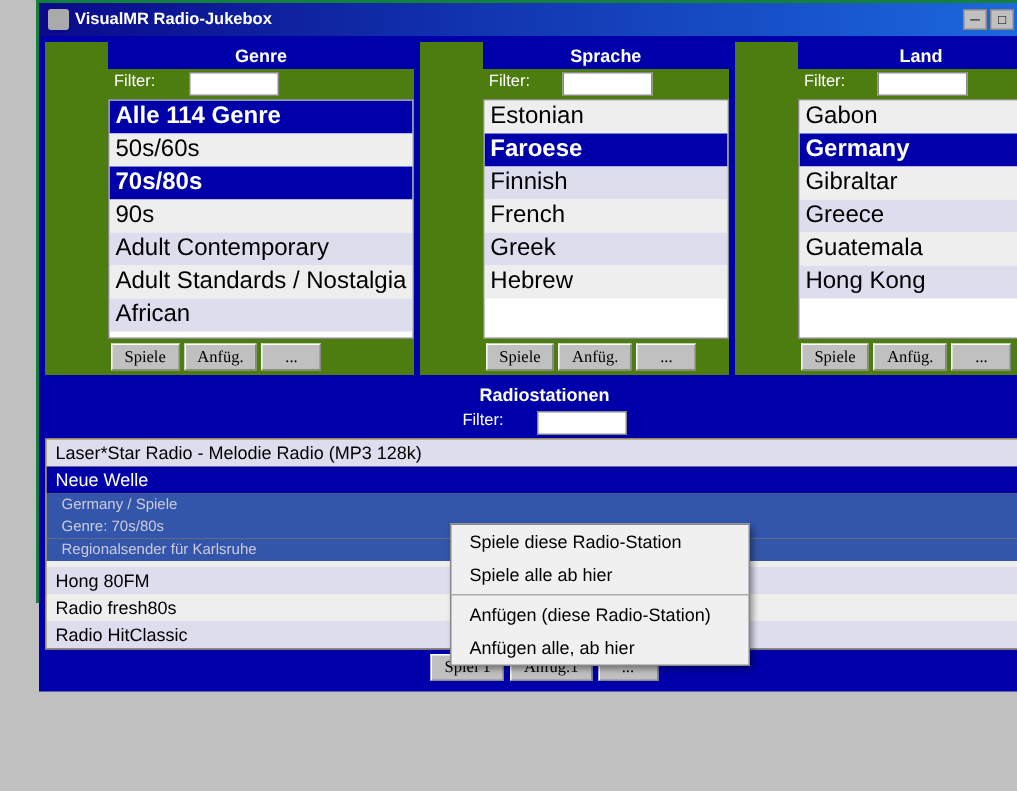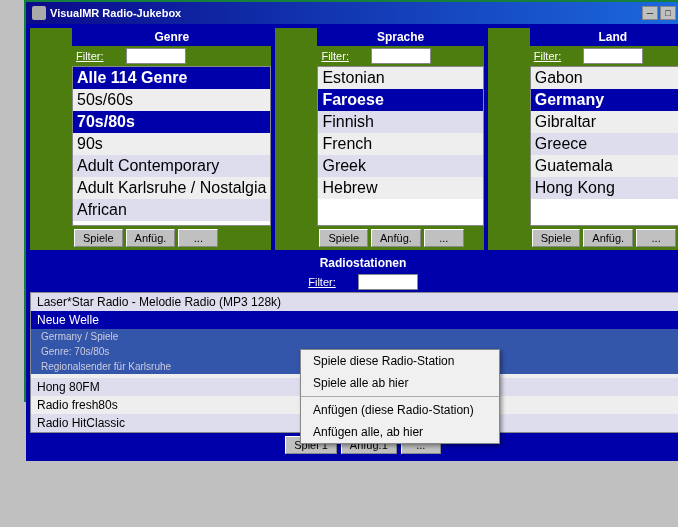--- a/index.html
+++ b/index.html
@@ -91,26 +91,24 @@
       background: #0000aa;
       color: white;
       text-align: center;
       font-weight: bold;
       font-size: 12px;
       padding: 2px 0;
     }
 
     .filter-row {
       display: flex;
-      align-items: center;
       gap: 22px;
       padding: 2px 4px;
       color: white;
       font-size: 11px;
-      text-decoration: underline;
     }
 
     .filter-input {
       width: 60px;
       height: 16px;
       background: white;
       border: 1px solid #888;
       font-size: 11px;
     }
 
@@ -152,20 +150,21 @@
 
     .btn {
       background: #c0c0c0;
       border: 1px solid #888;
       border-top-color: #fff;
       border-left-color: #fff;
       padding: 2px 8px;
       font-size: 11px;
       cursor: pointer;
       min-width: 40px;
+      font-family: Liberation Serif, serif;
     }
 
     
     .bottom-panel {
       flex: 1;
       background: #0000aa;
       display: flex;
       flex-direction: column;
       position: relative;
     }
@@ -265,21 +264,21 @@
         <div class="filter-row">
           <span>Filter:</span>
           <input class="filter-input" type="text" value="" style="">
         </div>
         <div class="list-box">
           <div class="list-item selected">Alle 114 Genre</div>
           <div class="list-item" style="background:#eee;">50s/60s</div>
           <div class="list-item selected">70s/80s</div>
           <div class="list-item" style="background:#eee;">90s</div>
           <div class="list-item" style="background:#dde;">Adult Contemporary</div>
-          <div class="list-item" style="background:#eee;">Adult Karlsruhe / Nostalgia</div>
+          <div class="list-item" style="background:#eee;">Adult Standards / Nostalgia</div>
           <div class="list-item" style="background:#dde;">African</div>
         </div>
         <div class="button-row">
           <button class="btn">Spiele</button>
           <button class="btn">Anfüg.</button>
           <button class="btn">...</button>
         </div>
       </div>
 
       <div class="panel">

